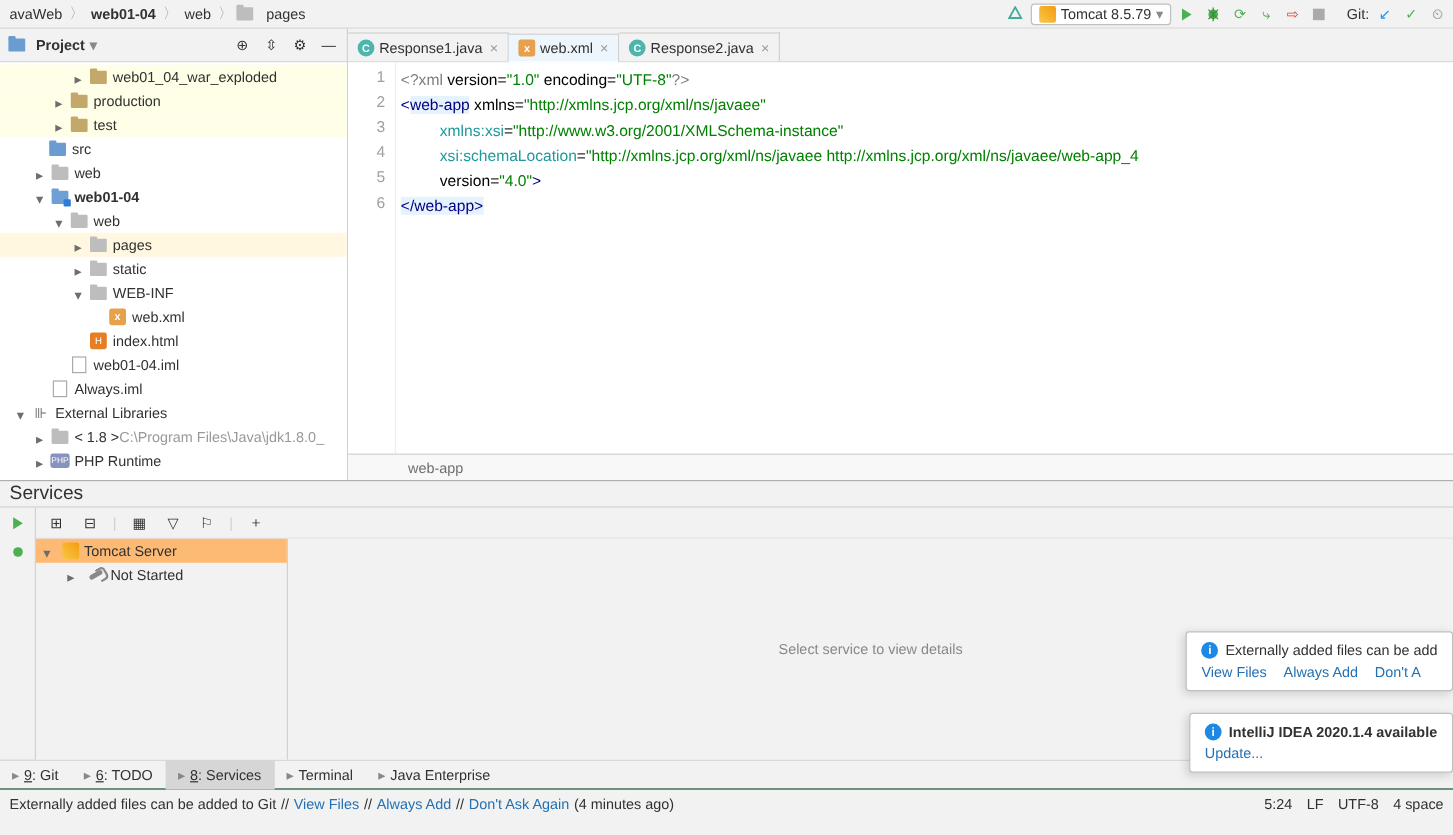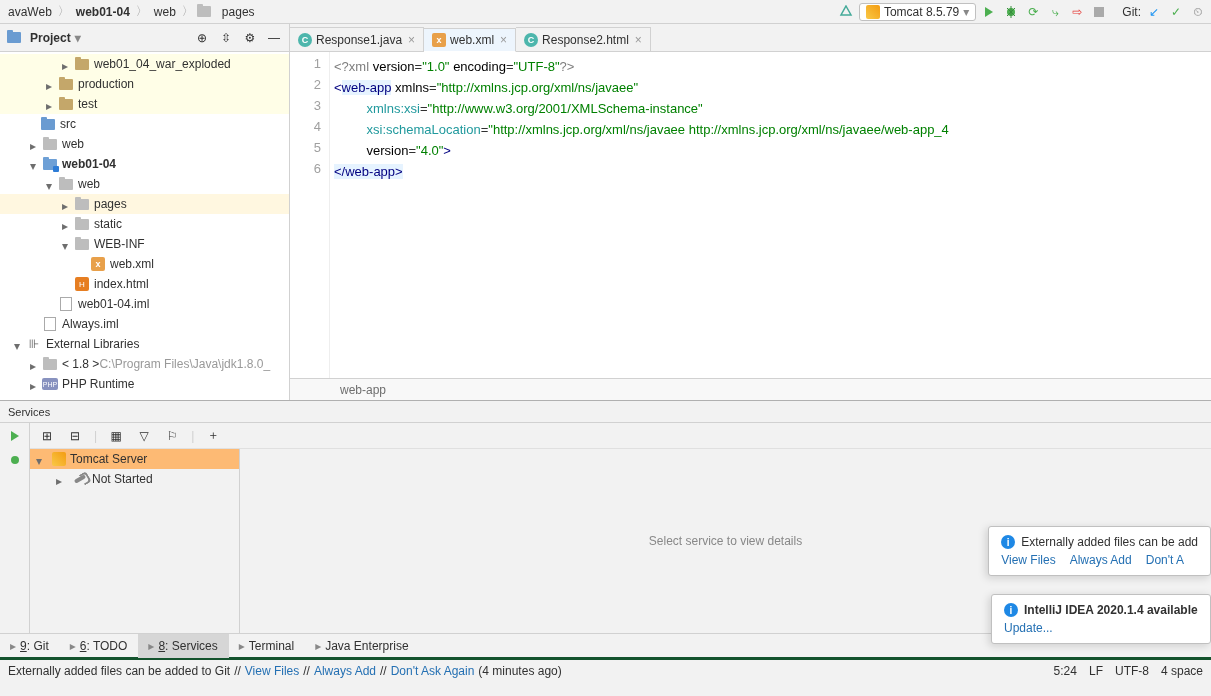--- a/index.html
+++ b/index.html
@@ -37,32 +37,32 @@
 .gutter .ln { height: 21px; }
 .code { flex: 1; padding: 4px 0 0 4px; font-family: Consolas, monospace; font-size: 13px; line-height: 21px; }
 .code .attr { color: #000; }
 .code .ns { color: #20999d; }
 .code .str { color: #008000; }
 .code .tag { color: #000080; }
 .code .pi { color: #7e7e7e; }
 .endtag-hl { background: #e6f3ff; }
 .breadcrumb-bar { height: 22px; border-top: 1px solid #d1d1d1; display: flex; align-items: center; padding-left: 50px; color: #6e6e6e; font-size: 12px; background: #f8f8f8; }
 .services-panel { border-top: 1px solid #b0b0b0; background: #f2f2f2; }
-.services-header { height: 22px; display: flex; align-items: center; padding: 0 8px; font-size: 11px; border-bottom: 1px solid #d1d1d1; }
+.services-header { height: 22px; display: flex; align-items: center; padding: 0 8px; font-size: 16px; border-bottom: 1px solid #d1d1d1; }
 .services-body { height: 210px; display: flex; position: relative; }
 .sv-left-bar { width: 30px; border-right: 1px solid #d1d1d1; display: flex; flex-direction: column; align-items: center; padding-top: 4px; gap: 6px; }
 .sv-toolbar { height: 26px; display: flex; align-items: center; gap: 10px; padding: 0 8px; border-bottom: 1px solid #e0e0e0; }
 .sv-tree { width: 210px; border-right: 1px solid #d1d1d1; background: #f2f2f2; }
 .sv-tree-row { display: flex; align-items: center; height: 20px; padding-left: 4px; cursor: pointer; }
 .sv-tree-row.sel { background: #fdba74; }
 .sv-placeholder { flex: 1; display: flex; align-items: center; justify-content: center; color: #888; background: #f2f2f2; }
 .bottom-tabs { height: 24px; display: flex; align-items: center; border-top: 1px solid #d1d1d1; background: #f2f2f2; gap: 0; }
 .bt-tab { padding: 0 10px; height: 24px; display: flex; align-items: center; gap: 4px; cursor: pointer; border-right: 1px solid #e0e0e000; }
 .bt-tab.active { background: #d6d6d6; }
-.status-bar { height: 24px; display: flex; align-items: center; background: #f2f2f2; border-top: 3px solid #14532d; padding: 0 8px; font-size: 12px; }
+.status-bar { height: 24px; display: flex; align-items: center; background: #f2f2f2; border-top: 1px solid #14532d; padding: 0 8px; font-size: 12px; }
 .status-left { flex: 1; display: flex; gap: 4px; }
 .status-link { color: #2470b3; cursor: pointer; }
 .status-right { display: flex; gap: 12px; margin-left: 48px; }
 .notif { position: absolute; right: 0; background: #fff; border: 1px solid #c0c0c0; box-shadow: -2px 2px 8px rgba(0,0,0,0.15); padding: 8px 12px; border-radius: 3px; min-width: 220px; }
 .notif.n1 { bottom: 120px; }
 .notif.n2 { bottom: 52px; }
 .notif-title { display: flex; align-items: center; gap: 6px; margin-bottom: 4px; }
 .notif-links { display: flex; gap: 14px; }
 .notif-link { color: #2470b3; cursor: pointer; }
 .info-circle-blue { width: 14px; height: 14px; border-radius: 50%; background: #1e88e5; color: #fff; display: inline-flex; align-items: center; justify-content: center; font-size: 10px; font-weight: bold; }
@@ -286,21 +286,21 @@
           <span>Response1.java</span>
           <span class="close">×</span>
         </div>
         <div class="tab active modified">
           <span class="x-icon">x</span>
           <span>web.xml</span>
           <span class="close">×</span>
         </div>
         <div class="tab">
           <span class="c-icon">C</span>
-          <span>Response2.html</span>
+          <span>Response2.java</span>
           <span class="close">×</span>
         </div>
       </div>
     <div class="editor-body">
       <div class="gutter" id="gutter">
           <div class="ln">1</div>
           <div class="ln">2</div>
           <div class="ln">3</div>
           <div class="ln">4</div>
           <div class="ln">5</div>

